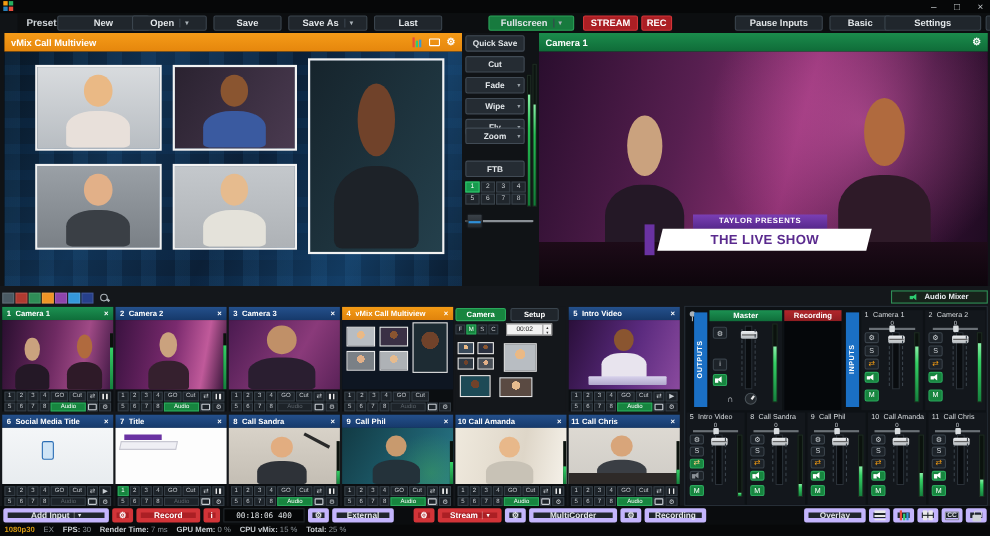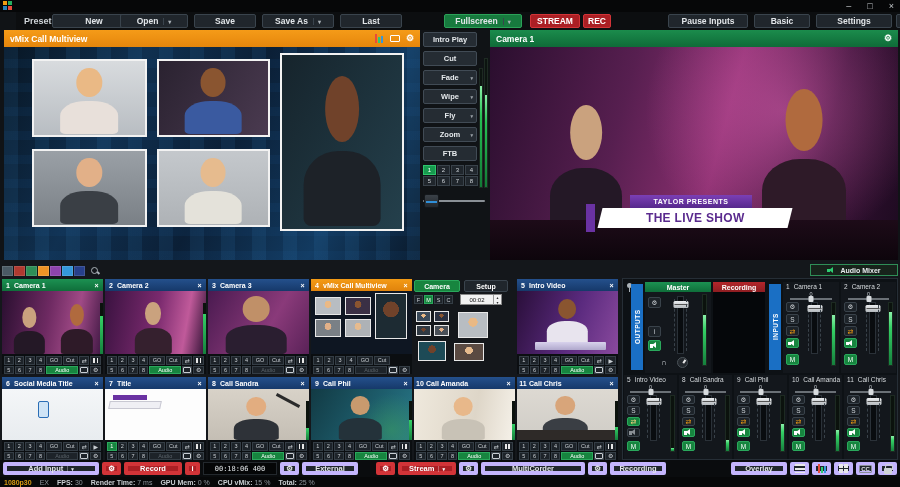--- a/index.html
+++ b/index.html
@@ -231,21 +231,21 @@
     </span>
   <span class="tb" style="left:324px;width:62px">Last</span>
   <span class="tb green" style="left:428px;width:78px">
       <span>Fullscreen</span>
       <span class="dd">▾</span>
     </span>
   <span class="tb red" style="left:514px;width:50px">STREAM</span>
   <span class="tb red" style="left:567px;width:28px">REC</span>
   <span class="tb" style="right:168px;width:80px">Pause Inputs</span>
   <span class="tb" style="right:106px;width:56px">Basic</span>
-  <span class="tb" style="right:24px;width:76px">Settings</span>
+  <span class="tb" style="right:24px;width:88px">Settings</span>
   <span class="tb" style="right:4px;width:16px">?</span>
 </div>
 
 <div class="vwin" style="left:4px;top:30px;width:416px;height:230px">
   <div class="vtitle orange">
     <span>vMix Call Multiview</span>
     <span class="sp"></span>
     <span class="vticons">
       <span class="ico-bars"></span>
       <span class="ico-mon"></span>
@@ -265,35 +265,35 @@
     <div class="wf" style="left:28px;top:102px;width:115px;height:78px;background:linear-gradient(#9aa0a6,#7a8086)">
         <span class="pn" style="left:24%;top:10%;width:52%;height:88%;--sk:#e2b088;--sh:#3a3f45"></span>
       </div>
     <div class="wf" style="left:153px;top:102px;width:113px;height:78px;background:linear-gradient(#c4c8cc,#aeb2b6)">
         <span class="pn" style="left:24%;top:10%;width:52%;height:88%;--sk:#e6bb8e;--sh:#e4e2da"></span>
       </div>
   </div>
 </div>
 
 <div id="transcol">
-  <span class="trb" style="top:0">Intro Play</span>
+  <span class="trb" style="top:0">Quick Save</span>
   <span class="trb" style="top:19px">Cut</span>
   <span class="trb" style="top:38px">
       <span>Fade</span>
       <span class="dd">▾</span>
     </span>
   <span class="trb" style="top:57px">
       <span>Wipe</span>
       <span class="dd">▾</span>
     </span>
   <span class="trb" style="top:76px">
       <span>Fly</span>
       <span class="dd">▾</span>
     </span>
-  <span class="trb" style="top:95px">
+  <span class="trb" style="top:84px">
       <span>Zoom</span>
       <span class="dd">▾</span>
     </span>
   <span class="trb" style="top:114px">FTB</span>
   <span class="vmeter" style="left:56px;top:36px;height:120px">
       <i style="height:86%"></i>
     </span>
   <span class="vmeter" style="left:61px;top:26px;height:130px">
       <i style="height:72%"></i>
     </span>
@@ -1040,21 +1040,21 @@
   <span class="timebox">00:18:06 400</span>
   <span class="bb icon">⚙</span>
   <span class="bb" style="width:56px">External</span>
   <span style="width:12px"></span>
   <span class="bb red icon">⚙</span>
   <span class="bb red" style="width:58px">
       <span>Stream</span>
       <span class="dd">▾</span>
     </span>
   <span class="bb icon">⚙</span>
-  <span class="bb" style="width:104px">MultiCorder</span>
+  <span class="bb" style="width:80px">MultiCorder</span>
   <span class="bb icon">⚙</span>
   <span class="bb" style="width:56px">Recording</span>
   <span style="flex:1"></span>
   <span class="bb" style="width:56px">Overlay</span>
   <span class="bb icon">
       <span class="ico-ham"></span>
     </span>
   <span class="bb icon">
       <span class="ico-bars"></span>
     </span>

